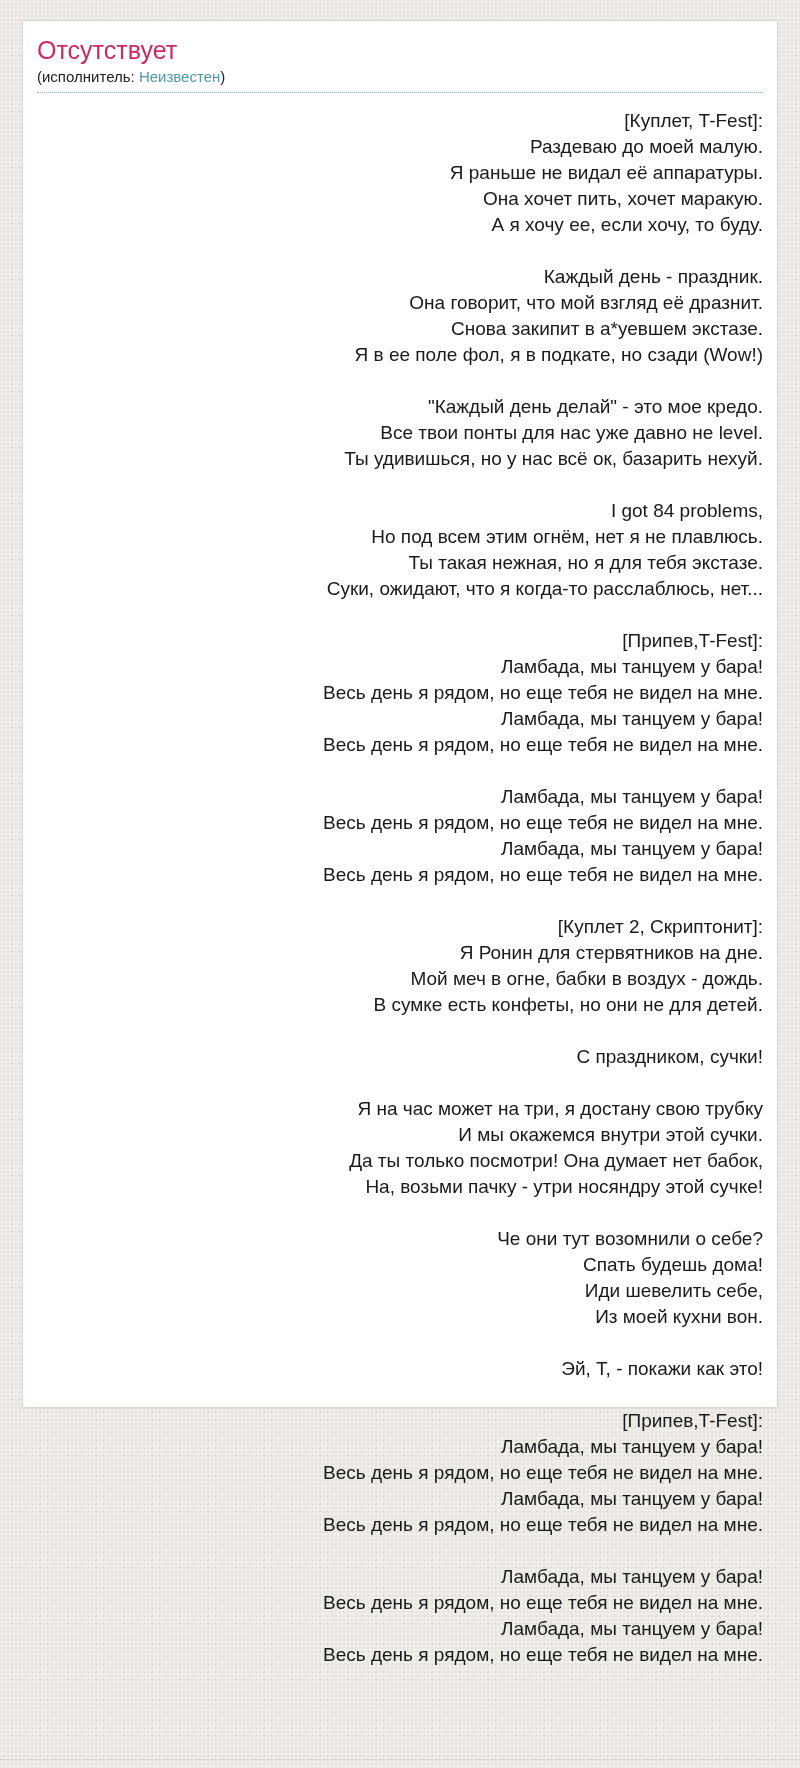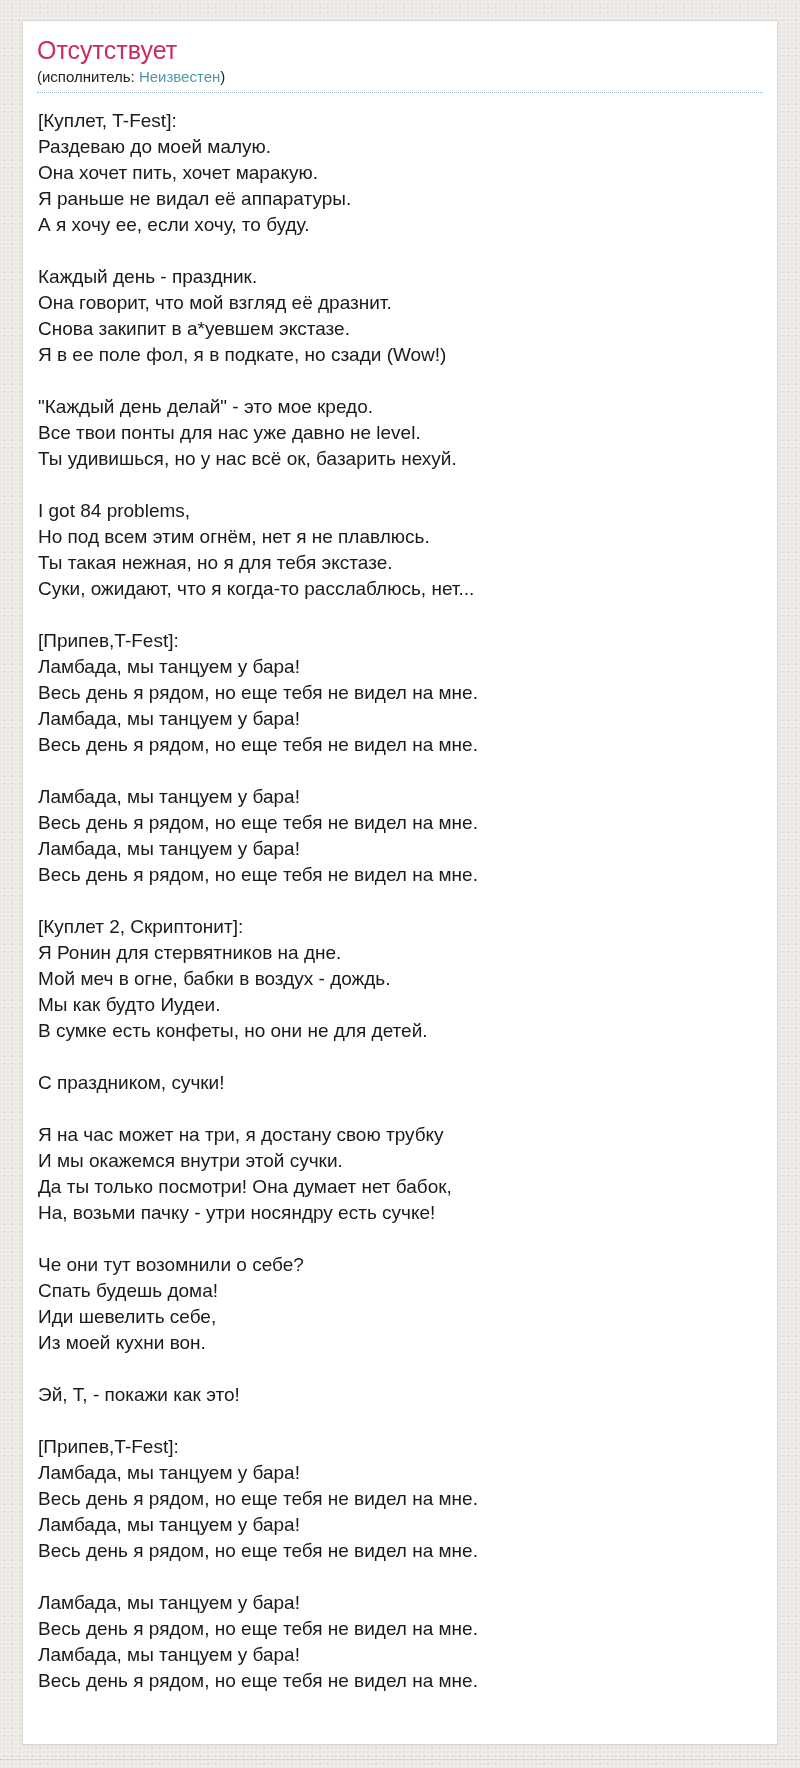--- a/index.html
+++ b/index.html
@@ -18,21 +18,21 @@
     width:800px;height:1768px;position:relative;overflow:hidden;
     font-family:"Liberation Sans","DejaVu Sans",sans-serif;
     background-color:var(--page-bg);
     background-image:
       radial-gradient(rgba(255,255,255,.55) 1px, transparent 1px),
       radial-gradient(rgba(175,168,158,.22) 1px, transparent 1px);
     background-size:4px 4px,7px 7px;
     background-position:0 0,2px 3px;
   }
   .card{
-    position:absolute;left:22px;top:20px;width:756px;height:1725px;
+    position:absolute;left:22px;top:20px;width:756px;height:1388px;
     box-sizing:border-box;
     background:var(--card-bg);
     border:1px solid var(--card-border);
     box-shadow:0 1px 2px rgba(0,0,0,.06);
     padding:14px 14px 24px 14px;
   }
   .song-title{
     margin:0;
     font-size:25px;line-height:30px;font-weight:400;
     color:var(--title-color);
@@ -48,41 +48,41 @@
   .separator{
     margin-top:6px;
     border-bottom:1px dotted var(--sep-color);
     height:0;
   }
   .lyrics{
     margin-top:15px;
     font-size:19px;line-height:26px;
     color:var(--lyrics-color);
   }
-  .stanza{margin:0 0 26px 1px;}
+  .stanza{margin:0 0 26px 13px;text-align:right;}
   .stanza:last-child{margin-bottom:0;}
   .lyric-line{white-space:pre-wrap;}
   .footer-line{
     position:absolute;left:0;right:0;bottom:8px;height:0;
     border-top:1px dotted var(--footer-sep);
   }
 </style>
 </head>
 <body>
 
 <div class="card">
   <h1 class="song-title">Отсутствует</h1>
   <div class="artist-line"><span>(исполнитель: </span><a class="artist-link" href="#">Неизвестен</a><span>)</span></div>
   <div class="separator"></div>
   <div class="lyrics">
       <div class="stanza">
         <div class="lyric-line">[Куплет, T-Fest]:</div>
         <div class="lyric-line">Раздеваю до моей малую.</div>
+        <div class="lyric-line">Я раньше не видал её аппаратуры.</div>
         <div class="lyric-line">Она хочет пить, хочет маракую.</div>
-        <div class="lyric-line">Я раньше не видал её аппаратуры.</div>
         <div class="lyric-line">А я хочу ее, если хочу, то буду.</div>
       </div>
       <div class="stanza">
         <div class="lyric-line">Каждый день - праздник.</div>
         <div class="lyric-line">Она говорит, что мой взгляд её дразнит.</div>
         <div class="lyric-line">Снова закипит в а*уевшем экстазе.</div>
         <div class="lyric-line">Я в ее поле фол, я в подкате, но сзади (Wow!)</div>
       </div>
       <div class="stanza">
         <div class="lyric-line">"Каждый день делай" - это мое кредо.</div>
@@ -105,31 +105,30 @@
       <div class="stanza">
         <div class="lyric-line">Ламбада, мы танцуем у бара!</div>
         <div class="lyric-line">Весь день я рядом, но еще тебя не видел на мне.</div>
         <div class="lyric-line">Ламбада, мы танцуем у бара!</div>
         <div class="lyric-line">Весь день я рядом, но еще тебя не видел на мне.</div>
       </div>
       <div class="stanza">
         <div class="lyric-line">[Куплет 2, Скриптонит]:</div>
         <div class="lyric-line">Я Ронин для стервятников на дне.</div>
         <div class="lyric-line">Мой меч в огне, бабки в воздух - дождь.</div>
-        <div class="lyric-line">Мы как будто Иудеи.</div>
         <div class="lyric-line">В сумке есть конфеты, но они не для детей.</div>
       </div>
       <div class="stanza">
         <div class="lyric-line">С праздником, сучки!</div>
       </div>
       <div class="stanza">
         <div class="lyric-line">Я на час может на три, я достану свою трубку</div>
         <div class="lyric-line">И мы окажемся внутри этой сучки.</div>
         <div class="lyric-line">Да ты только посмотри! Она думает нет бабок,</div>
-        <div class="lyric-line">На, возьми пачку - утри носяндру есть сучке!</div>
+        <div class="lyric-line">На, возьми пачку - утри носяндру этой сучке!</div>
       </div>
       <div class="stanza">
         <div class="lyric-line">Че они тут возомнили о себе?</div>
         <div class="lyric-line">Спать будешь дома!</div>
         <div class="lyric-line">Иди шевелить себе,</div>
         <div class="lyric-line">Из моей кухни вон.</div>
       </div>
       <div class="stanza">
         <div class="lyric-line">Эй, Т, - покажи как это!</div>
       </div>

